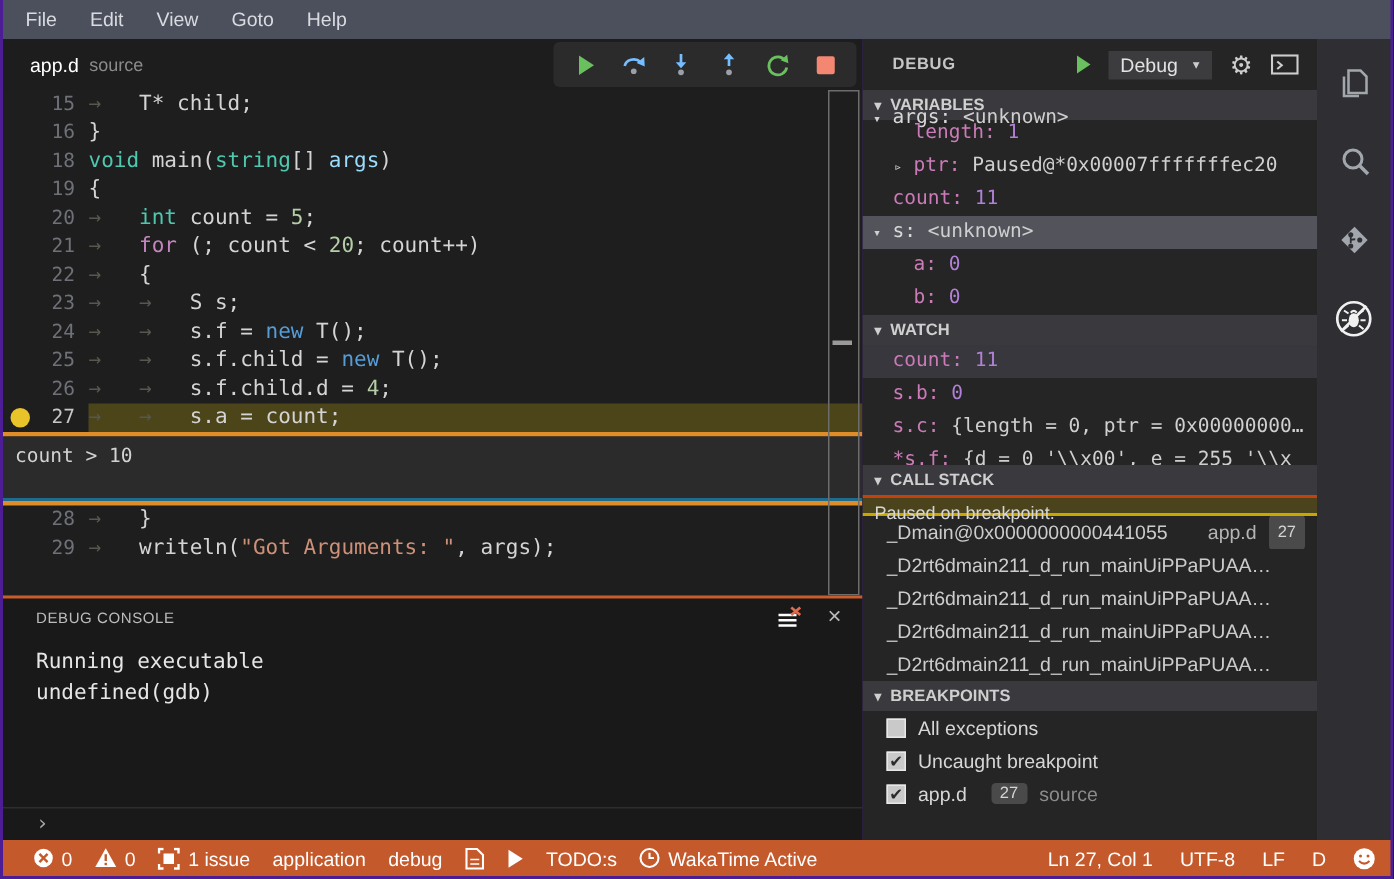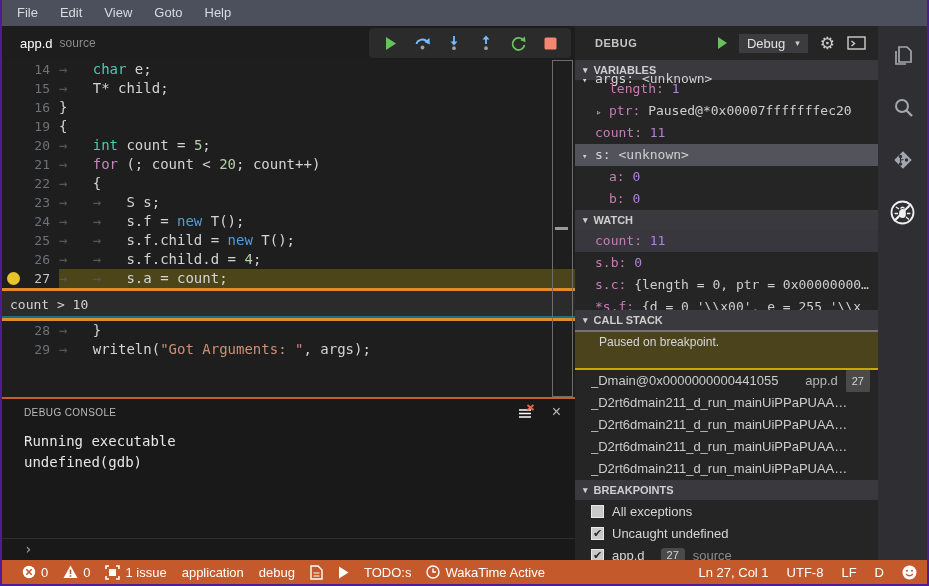--- a/index.html
+++ b/index.html
@@ -32,21 +32,21 @@
   .g-num { width:26px; flex:0 0 26px; text-align:right; color:#6e7178; font-size:13px; }
   .g-gap { width:9px; flex:0 0 9px; }
   .l-text { flex:1; color:#d4d4d4; padding-right:22px; }
   .code-line.current .g-num { color:#c6c6c6; }
   .code-line.current .l-text { background:#4c451a; }
   .tok-kw { color:#4ec9b0; } .tok-ctrl { color:#c586c0; } .tok-new { color:#569cd6; }
   .tok-num { color:#b5cea8; } .tok-str { color:#ce9178; } .tok-arg { color:#9cdcfe; }
   .tok-ws { color:#55584f; } .tok-pl { color:#d4d4d4; }
   .cond-widget { }
   .cond-top { height:3px; background:#de8d29; }
-  .cond-body { height:27px; line-height:27px; background:#2b2b2c; color:#d2d2d2;
+  .cond-body { height:43px; line-height:27px; background:#2b2b2c; color:#d2d2d2;
     font-size:13px; padding-left:8px; border-bottom:2px solid #1f6b8e; }
   .cond-bot { height:3px; background:#de8d29; }
   .ed-scrollbar { position:absolute; top:0; bottom:0; right:2px; width:21px;
     border:1px solid #6d6d6d; }
   .ed-scroll-mark { position:absolute; top:166px; left:2px; right:4px; height:3px; background:#9a9a9a; }
   
   .console { position:absolute; left:2px; top:397px; width:573px; height:163px;
     background:#191919; border-top:2px solid #c75d2b; }
   .console-head { display:flex; align-items:center; height:26px; padding:0 14px 0 22px; }
   .console-title { color:#bcbcbc; font-size:10px; letter-spacing:0.4px; }
@@ -75,23 +75,23 @@
   .var-row { height:22px; line-height:22px; padding-left:20px; white-space:pre; overflow:hidden;
     color:#cfcfcf; cursor:pointer; }
   .var-row.lvl2 { padding-left:34px; }
   .var-row.sel { background:#53535b; }
   .var-row.hl { background:#37373d; }
   .tw { display:inline-block; width:13px; margin-left:-13px; color:#d0d0d0; font-size:9px; }
   .vk { color:#cb7bb7; } .vk-plain { color:#d8d8d8; }
   .vv-num { color:#b180d7; } .vv-txt { color:#cfcfcf; }
   .clip10 { height:10px; } .clip10 > div { margin-top:-12px; }
   .clip14 { height:14px; } .clip18 { height:18px; }
-  .paused-row { height:40px; line-height:20px; background:#4a431c;
-    border-top:2px solid #737373; border-bottom:2px solid #c9a700;
-    color:#d6d6d6; font-size:12px; padding-left:24px; }
+  .paused-row { height:14px; line-height:20px; background:#4a431c;
+    border-top:2px solid #c2410c; border-bottom:2px solid #c9a700;
+    color:#d6d6d6; font-size:12px; padding-left:8px; }
   .frame-row { height:22px; line-height:22px; display:flex; align-items:center;
     padding:0 8px 0 16px; color:#cccccc; font-size:13px; white-space:nowrap; overflow:hidden; cursor:pointer;text-align:center; }
   .frame-name { overflow:hidden; text-overflow:ellipsis; }
   .frame-file { margin-left:auto; color:#b5b5b5; padding-left:10px; }
   .badge { background:#4a4a4a; color:#d5d5d5; font-size:11px; border-radius:3px;
     padding:1px 6px; margin-left:8px; }
   .bp-row { height:22px; display:flex; align-items:center; gap:8px; padding-left:16px;
     color:#d6d6d6; font-size:13px; overflow:hidden; cursor:pointer; }
   .cb { width:13px; height:13px; flex:0 0 13px; background:#c9c9c9; border:1px solid #e8e8e8;
     display:flex; align-items:center; justify-content:center; font-size:11px; color:#2b2b2b; }
@@ -176,23 +176,23 @@
             <svg width="13" height="13" viewBox="0 0 13 13">
               <rect x="0.5" y="0.5" width="12" height="12" rx="1.5" fill="#f48771"></rect>
             </svg>
           </span>
         </div>
       </div>
   </div>
 
   <div class="editor">
     <div id="code-lines">
-        <div class="code-line"><div class="g-bp"></div><div class="g-num">14</div><div class="g-gap"></div><div class="l-text"><span class="tok-ws">→   </span><span class="tok-kw">char</span><span class="tok-pl"> e;</span></div></div>
         <div class="code-line"><div class="g-bp"></div><div class="g-num">15</div><div class="g-gap"></div><div class="l-text"><span class="tok-ws">→   </span><span class="tok-pl">T* child;</span></div></div>
         <div class="code-line"><div class="g-bp"></div><div class="g-num">16</div><div class="g-gap"></div><div class="l-text"><span class="tok-pl">}</span></div></div>
+        <div class="code-line"><div class="g-bp"></div><div class="g-num">18</div><div class="g-gap"></div><div class="l-text"><span class="tok-kw">void</span><span class="tok-pl"> main(</span><span class="tok-kw">string</span><span class="tok-pl">[] </span><span class="tok-arg">args</span><span class="tok-pl">)</span></div></div>
         <div class="code-line"><div class="g-bp"></div><div class="g-num">19</div><div class="g-gap"></div><div class="l-text"><span class="tok-pl">{</span></div></div>
         <div class="code-line"><div class="g-bp"></div><div class="g-num">20</div><div class="g-gap"></div><div class="l-text"><span class="tok-ws">→   </span><span class="tok-kw">int</span><span class="tok-pl"> count = </span><span class="tok-num">5</span><span class="tok-pl">;</span></div></div>
         <div class="code-line"><div class="g-bp"></div><div class="g-num">21</div><div class="g-gap"></div><div class="l-text"><span class="tok-ws">→   </span><span class="tok-ctrl">for</span><span class="tok-pl"> (; count &lt; </span><span class="tok-num">20</span><span class="tok-pl">; count++)</span></div></div>
         <div class="code-line"><div class="g-bp"></div><div class="g-num">22</div><div class="g-gap"></div><div class="l-text"><span class="tok-ws">→   </span><span class="tok-pl">{</span></div></div>
         <div class="code-line"><div class="g-bp"></div><div class="g-num">23</div><div class="g-gap"></div><div class="l-text"><span class="tok-ws">→   </span><span class="tok-ws">→   </span><span class="tok-pl">S s;</span></div></div>
         <div class="code-line"><div class="g-bp"></div><div class="g-num">24</div><div class="g-gap"></div><div class="l-text"><span class="tok-ws">→   </span><span class="tok-ws">→   </span><span class="tok-pl">s.f = </span><span class="tok-new">new</span><span class="tok-pl"> T();</span></div></div>
         <div class="code-line"><div class="g-bp"></div><div class="g-num">25</div><div class="g-gap"></div><div class="l-text"><span class="tok-ws">→   </span><span class="tok-ws">→   </span><span class="tok-pl">s.f.child = </span><span class="tok-new">new</span><span class="tok-pl"> T();</span></div></div>
         <div class="code-line"><div class="g-bp"></div><div class="g-num">26</div><div class="g-gap"></div><div class="l-text"><span class="tok-ws">→   </span><span class="tok-ws">→   </span><span class="tok-pl">s.f.child.d = </span><span class="tok-num">4</span><span class="tok-pl">;</span></div></div>
         <div class="code-line current"><div class="g-bp"><span class="bp-dot"></span></div><div class="g-num">27</div><div class="g-gap"></div><div class="l-text"><span class="tok-ws">→   </span><span class="tok-ws">→   </span><span class="tok-pl">s.a = count;</span></div></div>
         <div class="cond-widget">
@@ -305,21 +305,21 @@
       <span class="sec-tw">▾</span>
       <span>BREAKPOINTS</span>
     </div>
     <div id="breakpoint-rows">
         <div class="bp-row">
           <span class="cb"></span>
           <span>All exceptions</span>
         </div>
         <div class="bp-row">
           <span class="cb">✔</span>
-          <span>Uncaught undefined</span>
+          <span>Uncaught breakpoint</span>
         </div>
         <div class="bp-row clip18">
           <span class="cb">✔</span>
           <span>app.d</span>
           <span class="badge">27</span>
           <span class="bp-hint">source</span>
         </div>
       </div>
   </div>
 

